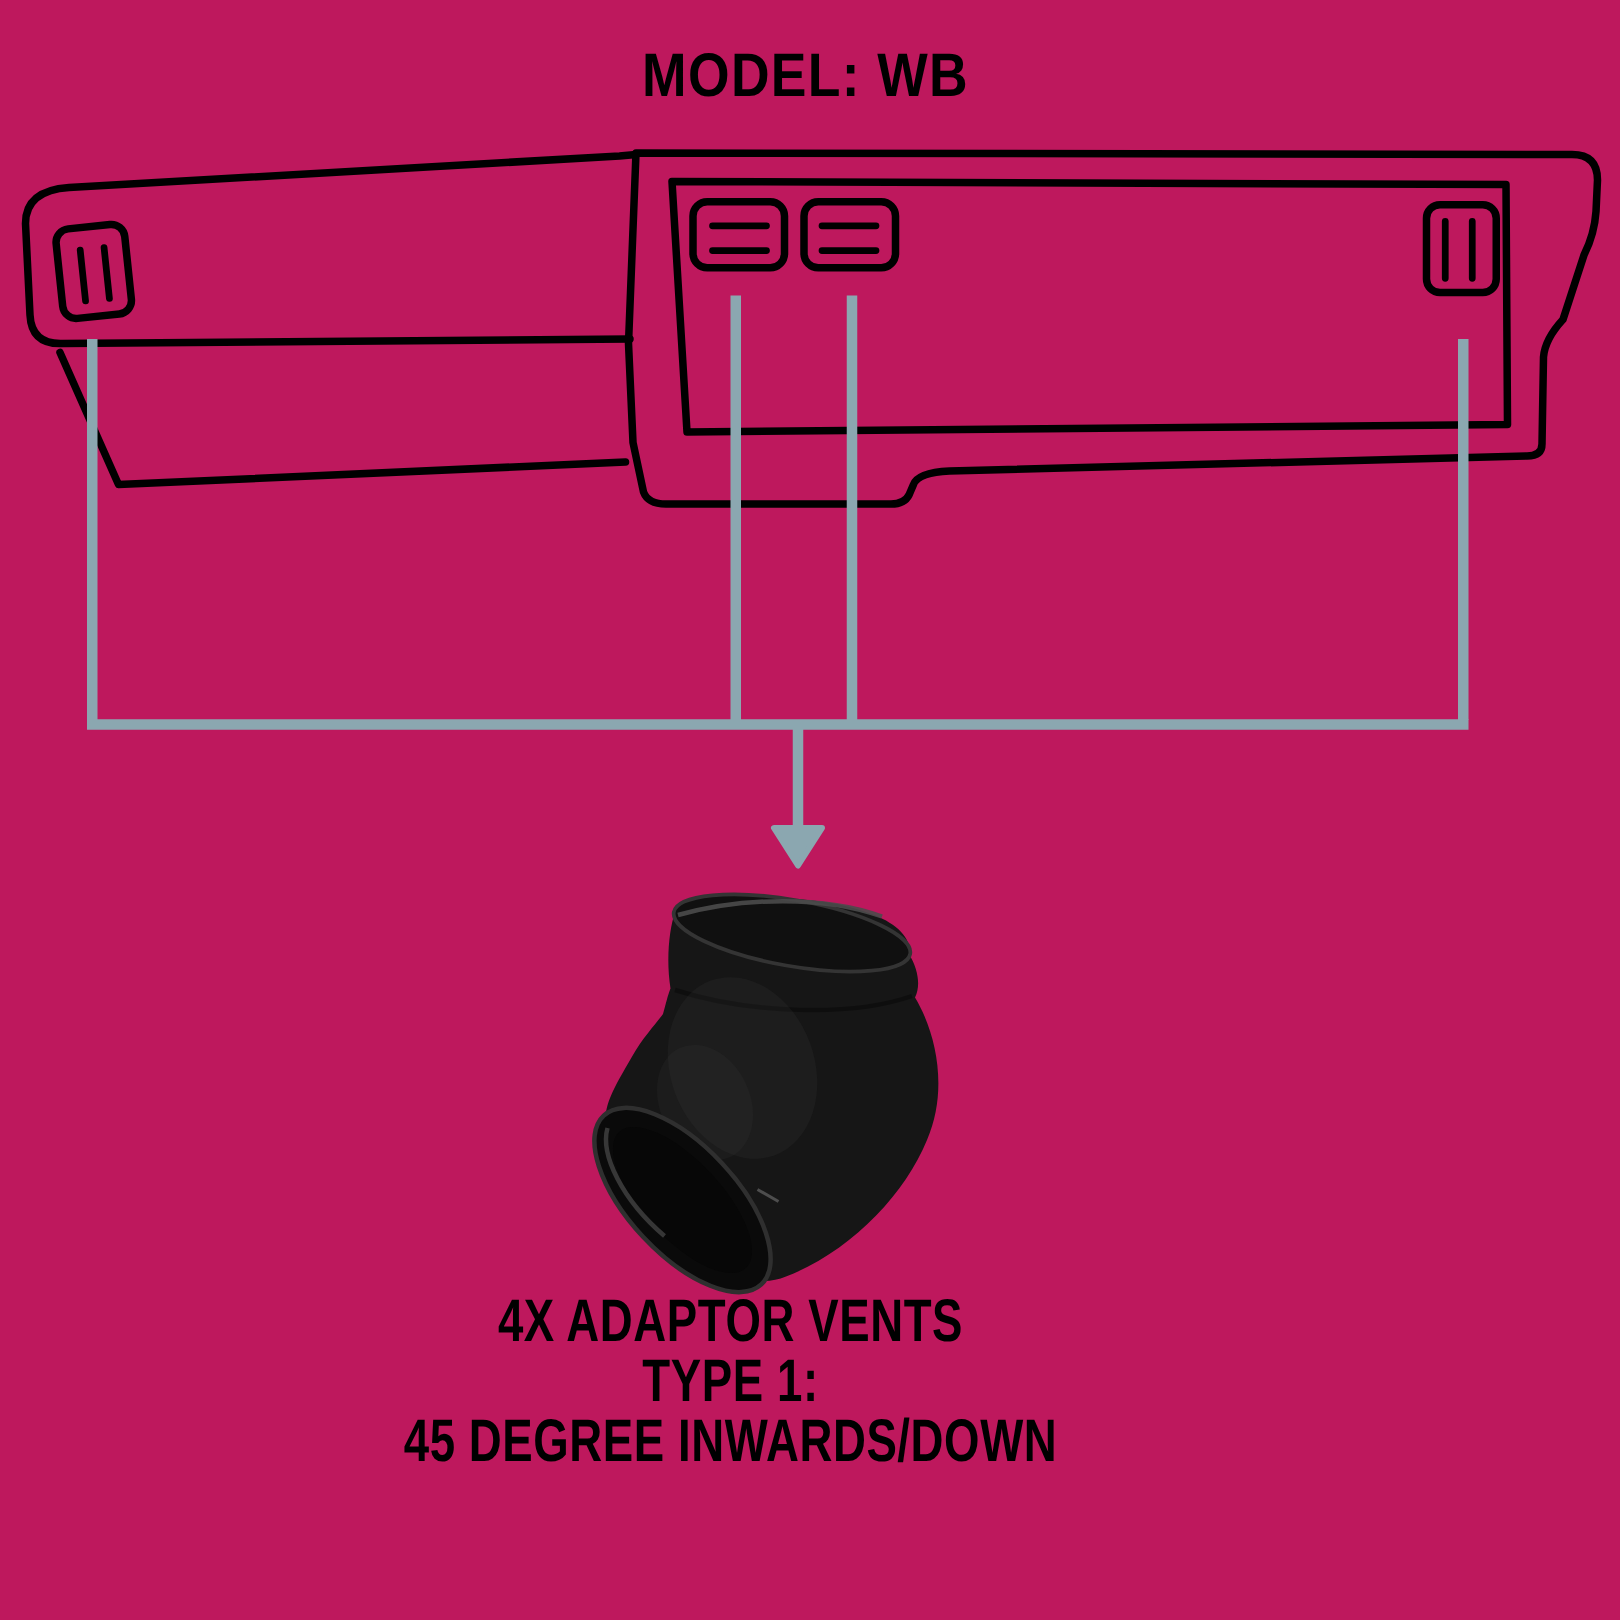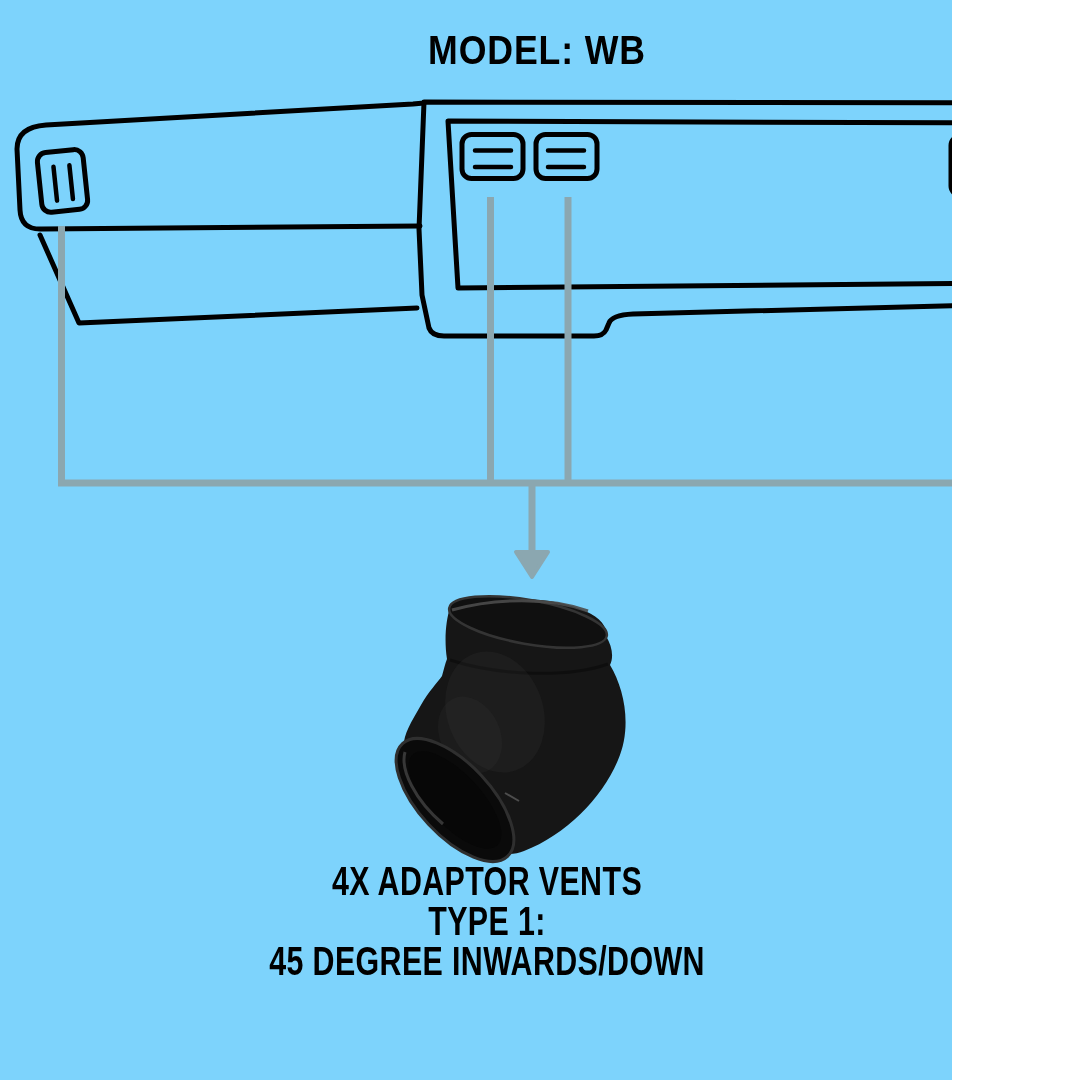--- a/index.html
+++ b/index.html
@@ -1,19 +1,19 @@
 <!DOCTYPE html>
 <html><head>
 <meta charset="utf-8">
 <style>
   html,body{margin:0;padding:0;background:#fff;}
   .canvas{
     position:relative;
-    width:952px;height:1080px;
-    background:#7dd3fc;
+    width:1080px;height:1080px;
+    background:#be185d;
     overflow:hidden;
     font-family:"Liberation Sans", sans-serif;
   }
   .diagram-svg{position:absolute;left:0;top:0;width:1080px;height:1080px;}
   .title{
     position:absolute;left:0;top:30px;width:1074px;
     text-align:center;
     font-size:41px;font-weight:bold;line-height:41px;
     letter-spacing:1px;color:#000;
     transform:scaleX(0.87);transform-origin:center top;

